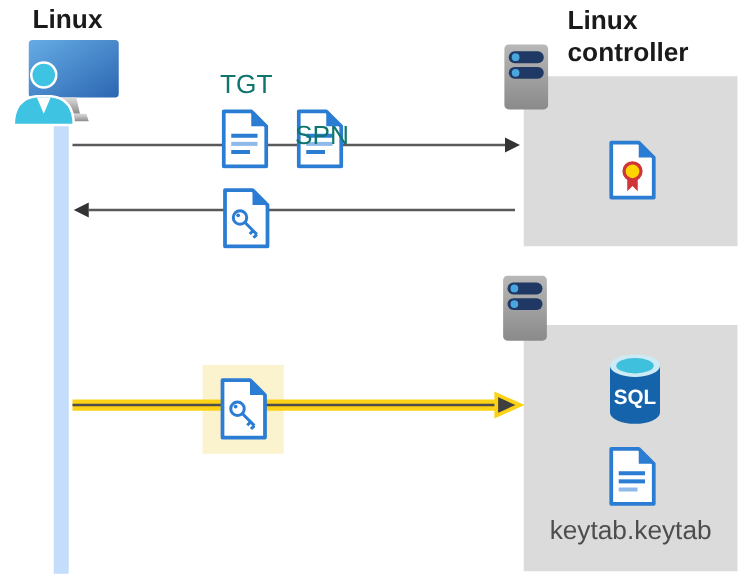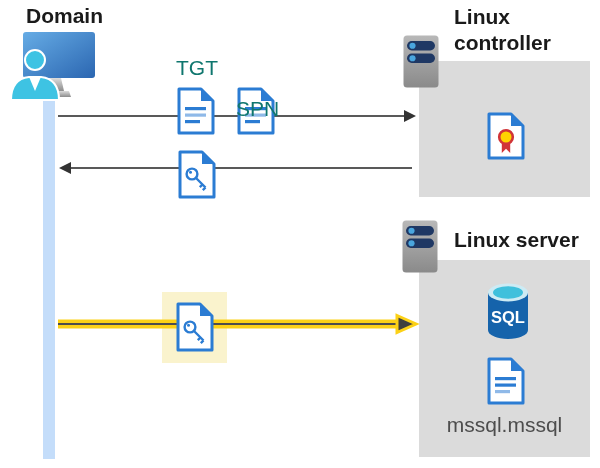--- a/index.html
+++ b/index.html
@@ -160,20 +160,19 @@
   </svg>
 
   <svg class="icon keytab-doc" width="38" height="48" viewBox="0 0 38 48">
     <path d="M2 2 H24 L36 14 V46 H2 Z" fill="#FFFFFF" stroke="#2B7CD3" stroke-width="3" stroke-linejoin="round"></path>
     <path d="M24 2 V14 H36 Z" fill="#2B7CD3"></path>
     <rect x="8" y="20" width="21" height="3.2" fill="#2B7CD3"></rect>
     <rect x="8" y="26.5" width="21" height="3.2" fill="#2B7CD3"></rect>
     <rect x="8" y="33" width="15" height="3.2" fill="#8FB9E8"></rect>
   </svg>
 
-  <div class="title client-title">Domain</div>
+  <div class="title client-title">Linux</div>
   <div class="title dc-title">Linux controller</div>
-  <div class="title linux-title">Linux server</div>
   <div class="msg-label tgt-label">TGT</div>
   <div class="msg-label spn-label">SPN</div>
-  <div class="keytab-label">mssql.mssql</div>
+  <div class="keytab-label">keytab.keytab</div>
 
 </div>
 
 </body></html>

